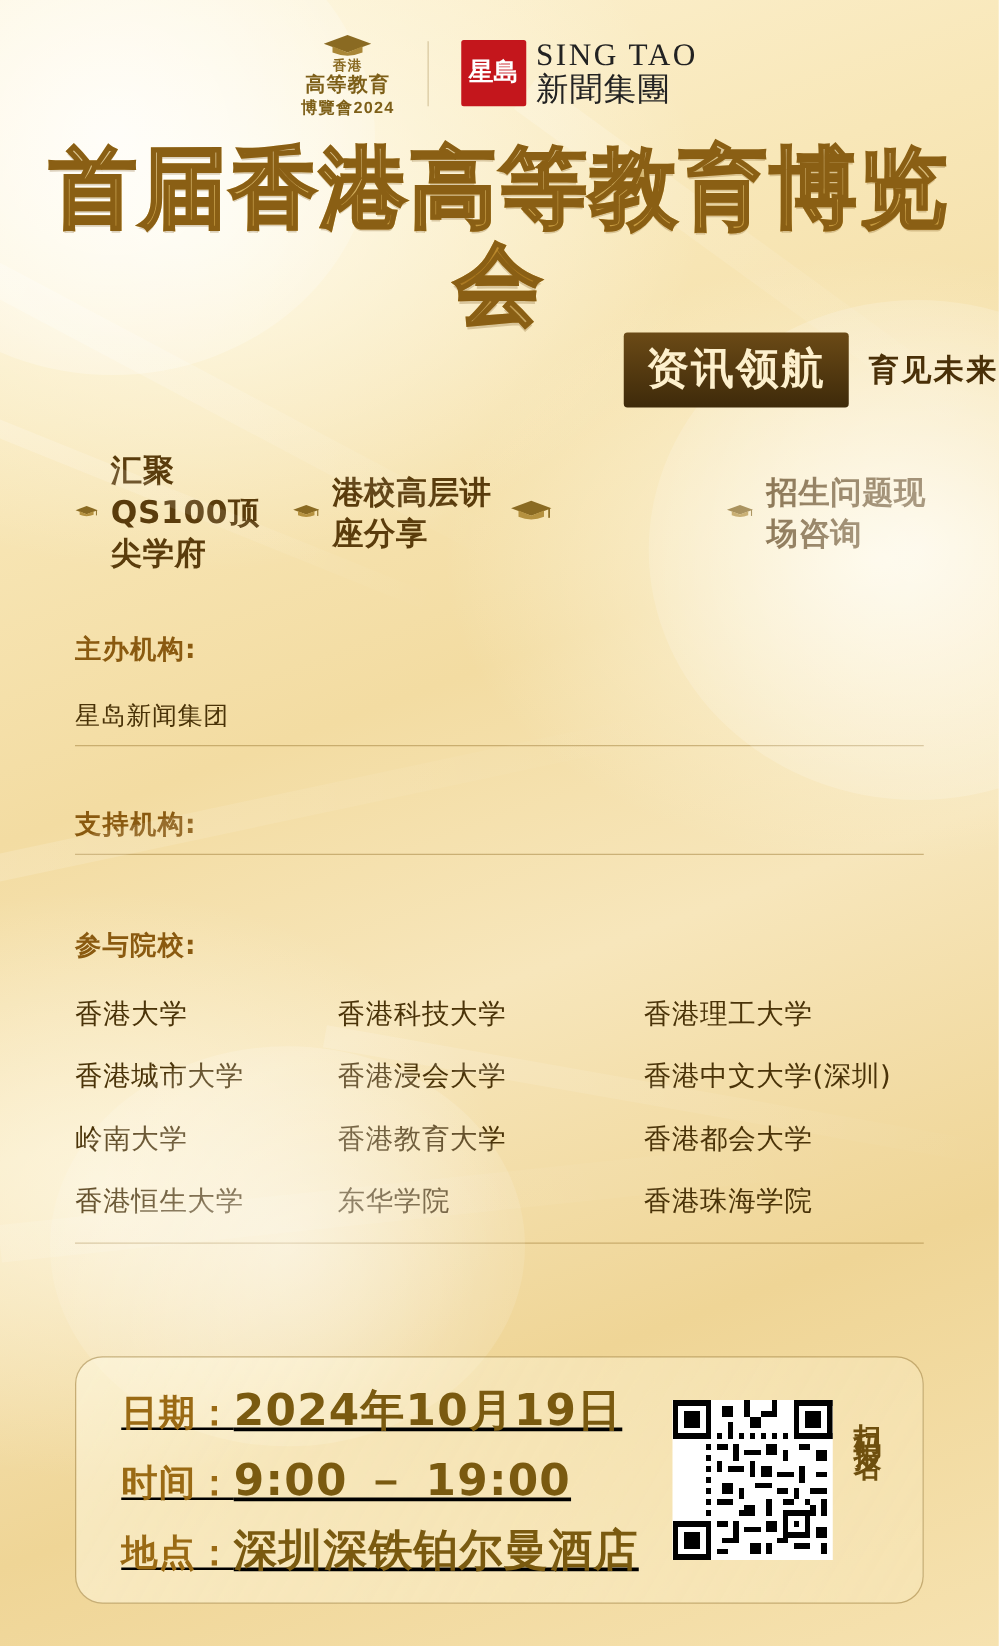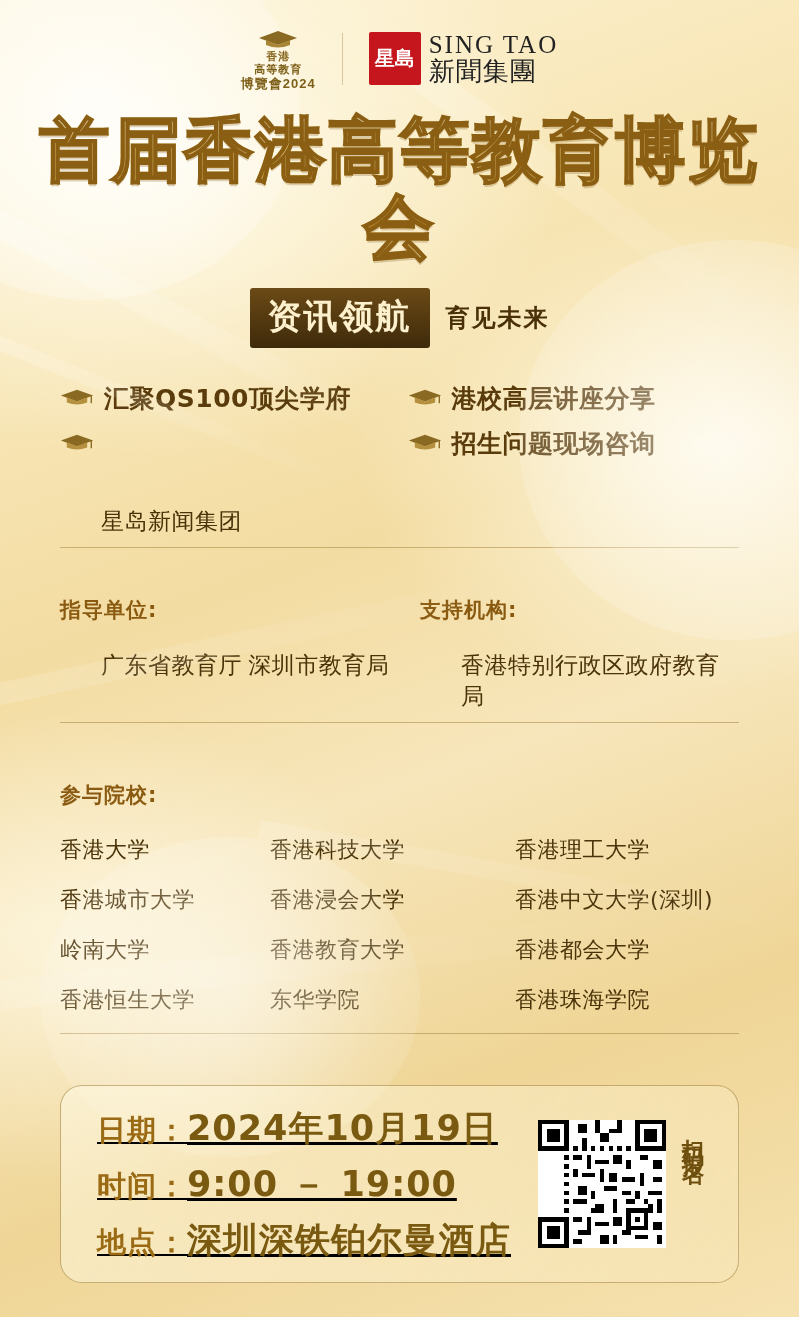--- a/index.html
+++ b/index.html
@@ -67,21 +67,21 @@
     line-height: 1;
   }
   .expo-cap-svg { display:block; margin-bottom: 2px; }
   .expo-line {
     font-family: "Liberation Sans", sans-serif;
     font-weight: bold;
     color: #8a6a22;
     letter-spacing: 1px;
   }
   .expo-line.l1 { font-size: 11px; color:#8a6a22; }
-  .expo-line.l2 { font-size: 11px; color:#7d5f18; margin-top:2px; }
+  .expo-line.l2 { font-size: 16px; color:#7d5f18; margin-top:2px; }
   .expo-line.l3 { font-size: 13px; color:#7d5f18; margin-top:2px; }
   .divider-v {
     width: 1px;
     height: 52px;
     background: rgba(150,120,60,0.35);
   }
   .singtao {
     display: flex;
     align-items: center;
     gap: 8px;
@@ -132,23 +132,22 @@
     background-clip: text;
     color: transparent;
     -webkit-text-stroke: 2px #8a5f14;
     text-shadow: 0 3px 0 rgba(120,80,20,0.25);
     display: inline-block;
     padding: 0 8px;
   }
   .subtitle-row {
     display: flex;
     align-items: center;
-    justify-content: center;
+    justify-content: flex-end;
     gap: 16px;
-    margin-top: 22px;
   }
   .sub-badge {
     background: linear-gradient(180deg, #6b4a16 0%, #3e2a0a 100%);
     color: #fdf0cd;
     font-family: "DejaVu Sans", sans-serif;
     font-size: 34px;
     font-weight: bold;
     letter-spacing: 2px;
     padding: 6px 18px 8px;
     border-radius: 3px;
@@ -157,21 +156,21 @@
     font-family: "DejaVu Sans", sans-serif;
     font-size: 24px;
     font-weight: bold;
     letter-spacing: 2px;
     color: #4a3008;
   }
 
   
   .features {
     display: grid;
-    grid-template-columns: 1fr 1fr;
+    grid-template-columns: 1fr 1fr 1fr 1fr;
     row-gap: 12px;
     column-gap: 10px;
     margin: 34px 54px 0 60px;
   }
   .feature {
     display: flex;
     align-items: center;
     gap: 10px;
   }
   .feature-label {
@@ -187,25 +186,24 @@
     margin: 0 60px;
   }
   .sec-heading {
     font-family: "DejaVu Sans", sans-serif;
     font-size: 21px;
     font-weight: bold;
     color: #8a5a10;
     letter-spacing: 1px;
   }
   .sec-body {
-    font-family: Liberation Serif, serif;
-    font-size: 23px;
+    font-family: Liberation Mono, monospace;
+    font-size: 20px;
     color: #4a3308;
     letter-spacing: 0.5px;
-    margin-left: 41px;
   }
   .rule {
     height: 1px;
     background: rgba(150,115,45,0.45);
     margin-top: 10px;
   }
   .organizer {
     margin-top: 46px;
   }
   .organizer .sec-body { margin-top: 26px; }
@@ -369,32 +367,28 @@
       <svg width="34" height="24" viewBox="0 0 40 26">
         <polygon points="20,2 39,9 20,16 1,9" fill="#8a6a22"></polygon>
         <path d="M8 11 L8 17 Q20 22 32 17 L32 11 L20 16 Z" fill="#b5913f"></path>
         <rect x="36" y="9" width="1.6" height="9" fill="#8a6a22"></rect>
       </svg>
       <span class="feature-label">招生问题现场咨询</span>
     </div>
   </div>
 
   <div class="section organizer">
+    <div class="sec-heading">主办机构:</div>
     <div class="sec-body">星岛新闻集团</div>
     <div class="rule"></div>
   </div>
 
   <div class="section two-col">
     <div>
-      <div class="sec-heading">指导单位:</div>
-      <div class="sec-body col-body">广东省教育厅  深圳市教育局</div>
-    </div>
-    <div>
       <div class="sec-heading">支持机构:</div>
-      <div class="sec-body col-body">香港特别行政区政府教育局</div>
     </div>
   </div>
   <div class="section">
     <div class="rule"></div>
   </div>
 
   <div class="section schools">
     <div class="sec-heading">参与院校:</div>
     <div class="school-grid">
       <div class="school">香港大学</div>

